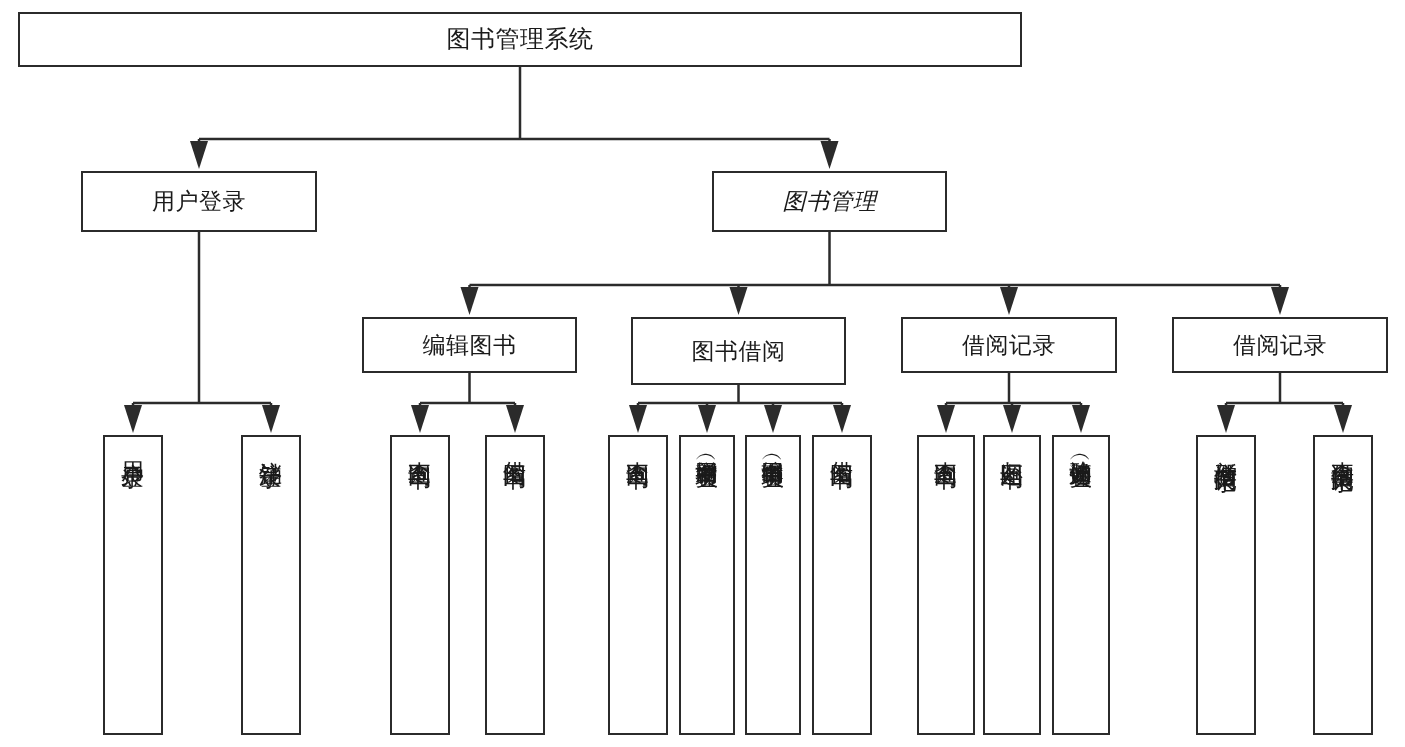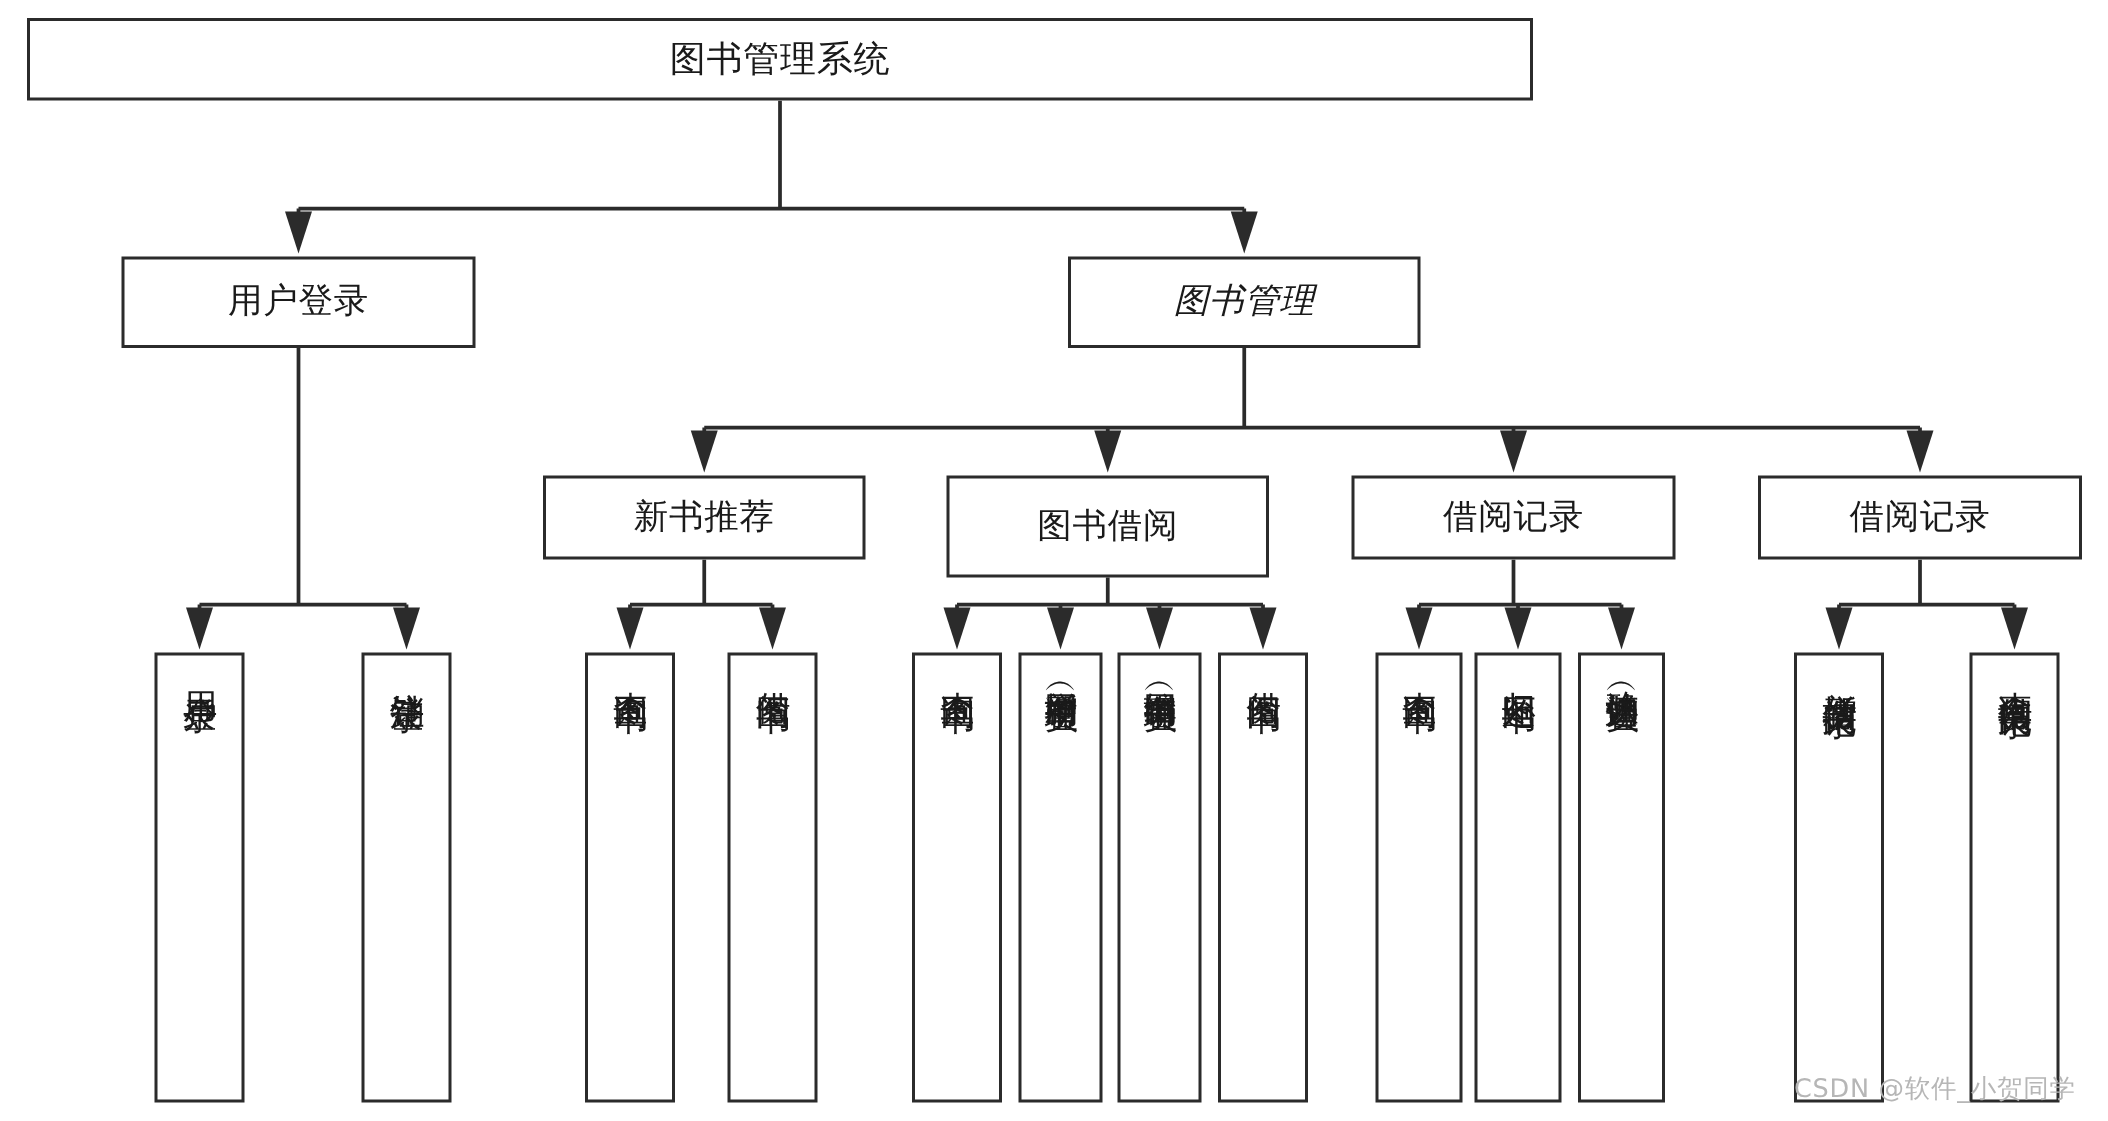--- a/index.html
+++ b/index.html
@@ -137,21 +137,21 @@
       <div class="node horiz root" style="left: 18px; top: 12px; width: 1004px; height: 55px;">
         <span class="node-label">图书管理系统</span>
       </div>
       <div class="node horiz" style="left: 81px; top: 171px; width: 236px; height: 61px;">
         <span class="node-label">用户登录</span>
       </div>
       <div class="node horiz" style="left: 712px; top: 171px; width: 235px; height: 61px; font-style: italic;">
         <span class="node-label">图书管理</span>
       </div>
       <div class="node horiz" style="left: 362px; top: 317px; width: 215px; height: 56px;">
-        <span class="node-label">新书推荐</span>
+        <span class="node-label">编辑图书</span>
       </div>
       <div class="node horiz" style="left: 631px; top: 317px; width: 215px; height: 68px;">
         <span class="node-label">图书借阅</span>
       </div>
       <div class="node horiz" style="left: 901px; top: 317px; width: 216px; height: 56px;">
         <span class="node-label">借阅记录</span>
       </div>
       <div class="node horiz" style="left: 1172px; top: 317px; width: 216px; height: 56px;">
         <span class="node-label">借阅记录</span>
       </div>
@@ -188,14 +188,13 @@
       <div class="node vert narrow" style="left: 1052px; top: 435px; width: 58px; height: 300px;">
         <span class="node-label">确认归还（管理员）</span>
       </div>
       <div class="node vert" style="left: 1196px; top: 435px; width: 60px; height: 300px;">
         <span class="node-label">新增借阅记录</span>
       </div>
       <div class="node vert" style="left: 1313px; top: 435px; width: 60px; height: 300px;">
         <span class="node-label">查询借阅记录</span>
       </div>
     </div>
-  <div class="watermark" style="left: 1196px; top: 714px; color: rgb(182, 182, 182);">CSDN @软件_小贺同学</div>
 </div>
 
 </body></html>

